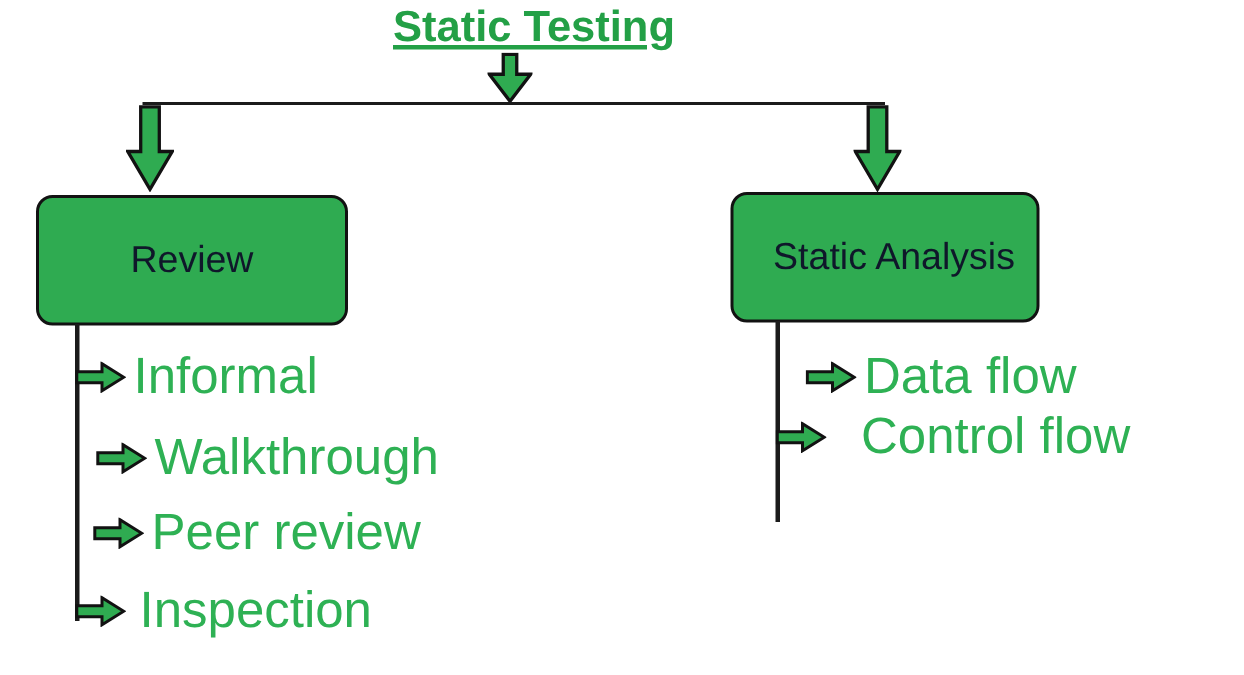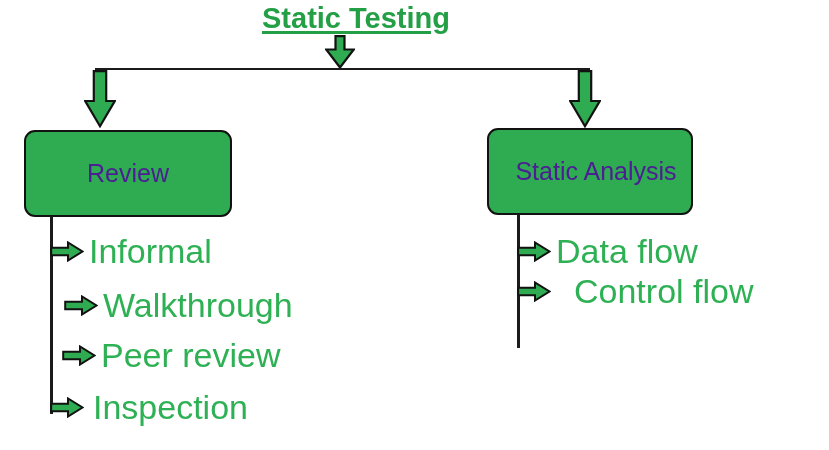--- a/index.html
+++ b/index.html
@@ -41,21 +41,21 @@
     background: var(--line, #1b1b1b);
   }
   .vline.left  { left: 50px;  top: 216px; height: 198px; }
   .vline.right { left: 517px; top: 214px; height: 134px; }
   .node {
     position: absolute;
     box-sizing: border-box;
     border: 2.5px solid var(--outline, #121212);
     border-radius: 11px;
     background: var(--green-fill, #2fab51);
-    color: #4c1d95;
+    color: #0f172a;
     font-size: 25px;
     display: flex;
     align-items: center;
     justify-content: center;
     white-space: nowrap;
   }
   .node.review { left: 24px; top: 130px; width: 208px; height: 87px; }
   .node.static-analysis { left: 487px; top: 128px; width: 206px; height: 87px; padding-left: 12px; }
   .item {
     position: absolute;
@@ -70,21 +70,21 @@
     color: var(--green-text, #2eb154);
     white-space: nowrap;
     line-height: 21px;
   }
   .col-left  { left: 50px; }
   .col-right { left: 517px; }
   .li-0 { top: 241px; }
   .li-1 { top: 295px; margin-left: 14px; }
   .li-2 { top: 345px; padding-left: 12px; }
   .li-3 { top: 397px; }
-  .ri-0 { top: 241px; }
+  .ri-0 { top: 241px; margin-left: 20px; }
   .ri-1 { top: 281px; gap: 18px; }
   .ri-2 { top: 328px; }
 </style>
 </head>
 <body>
 
 <div class="canvas">
 
   <div class="title">Static Testing</div>
 

